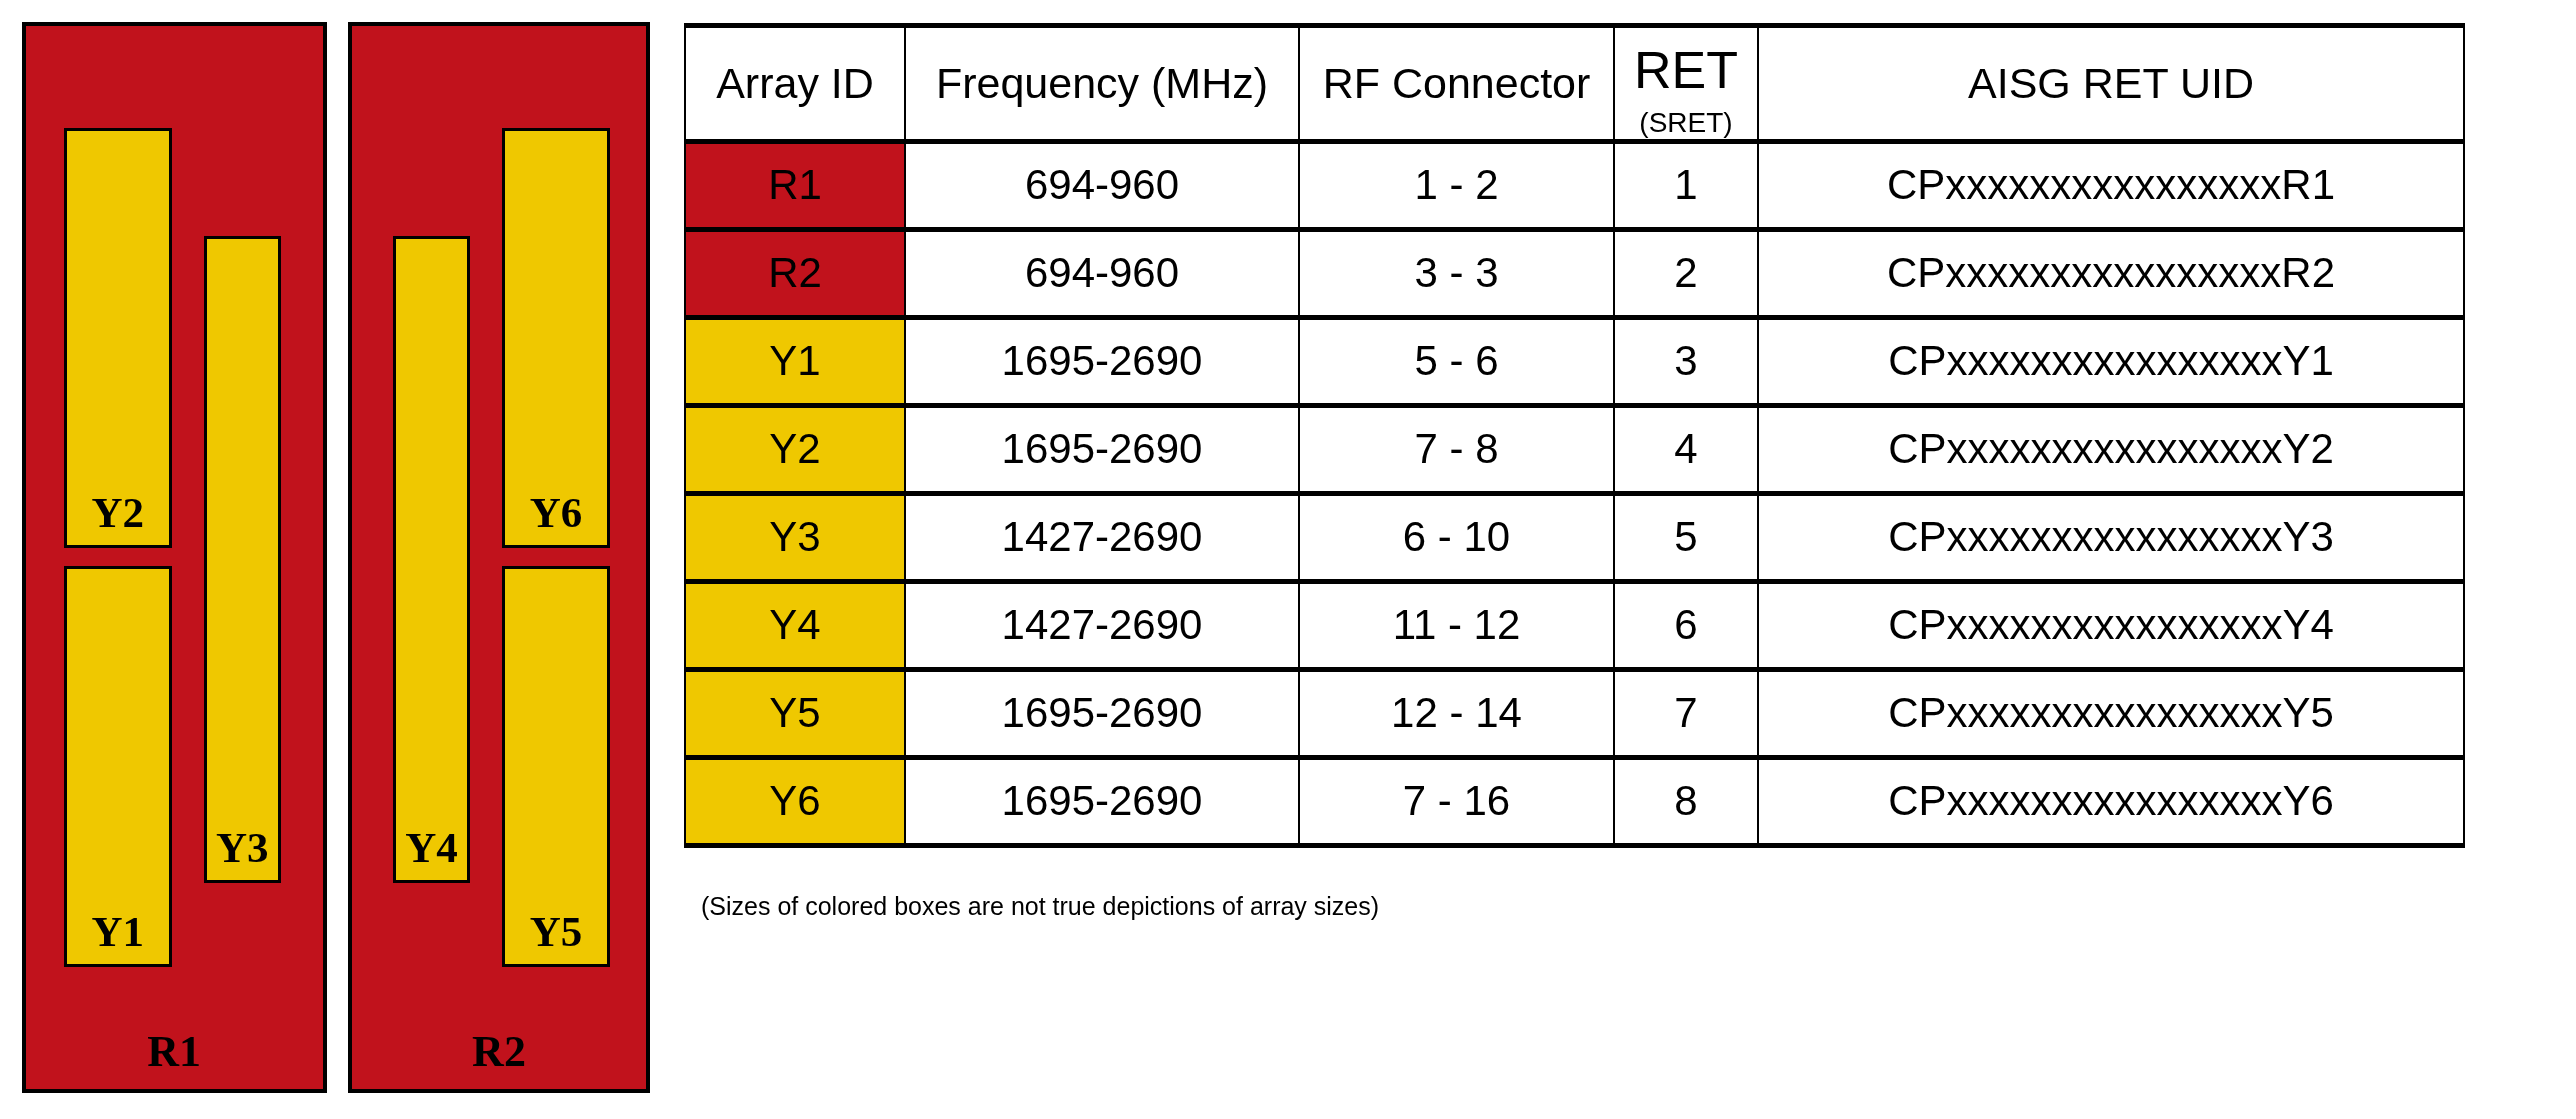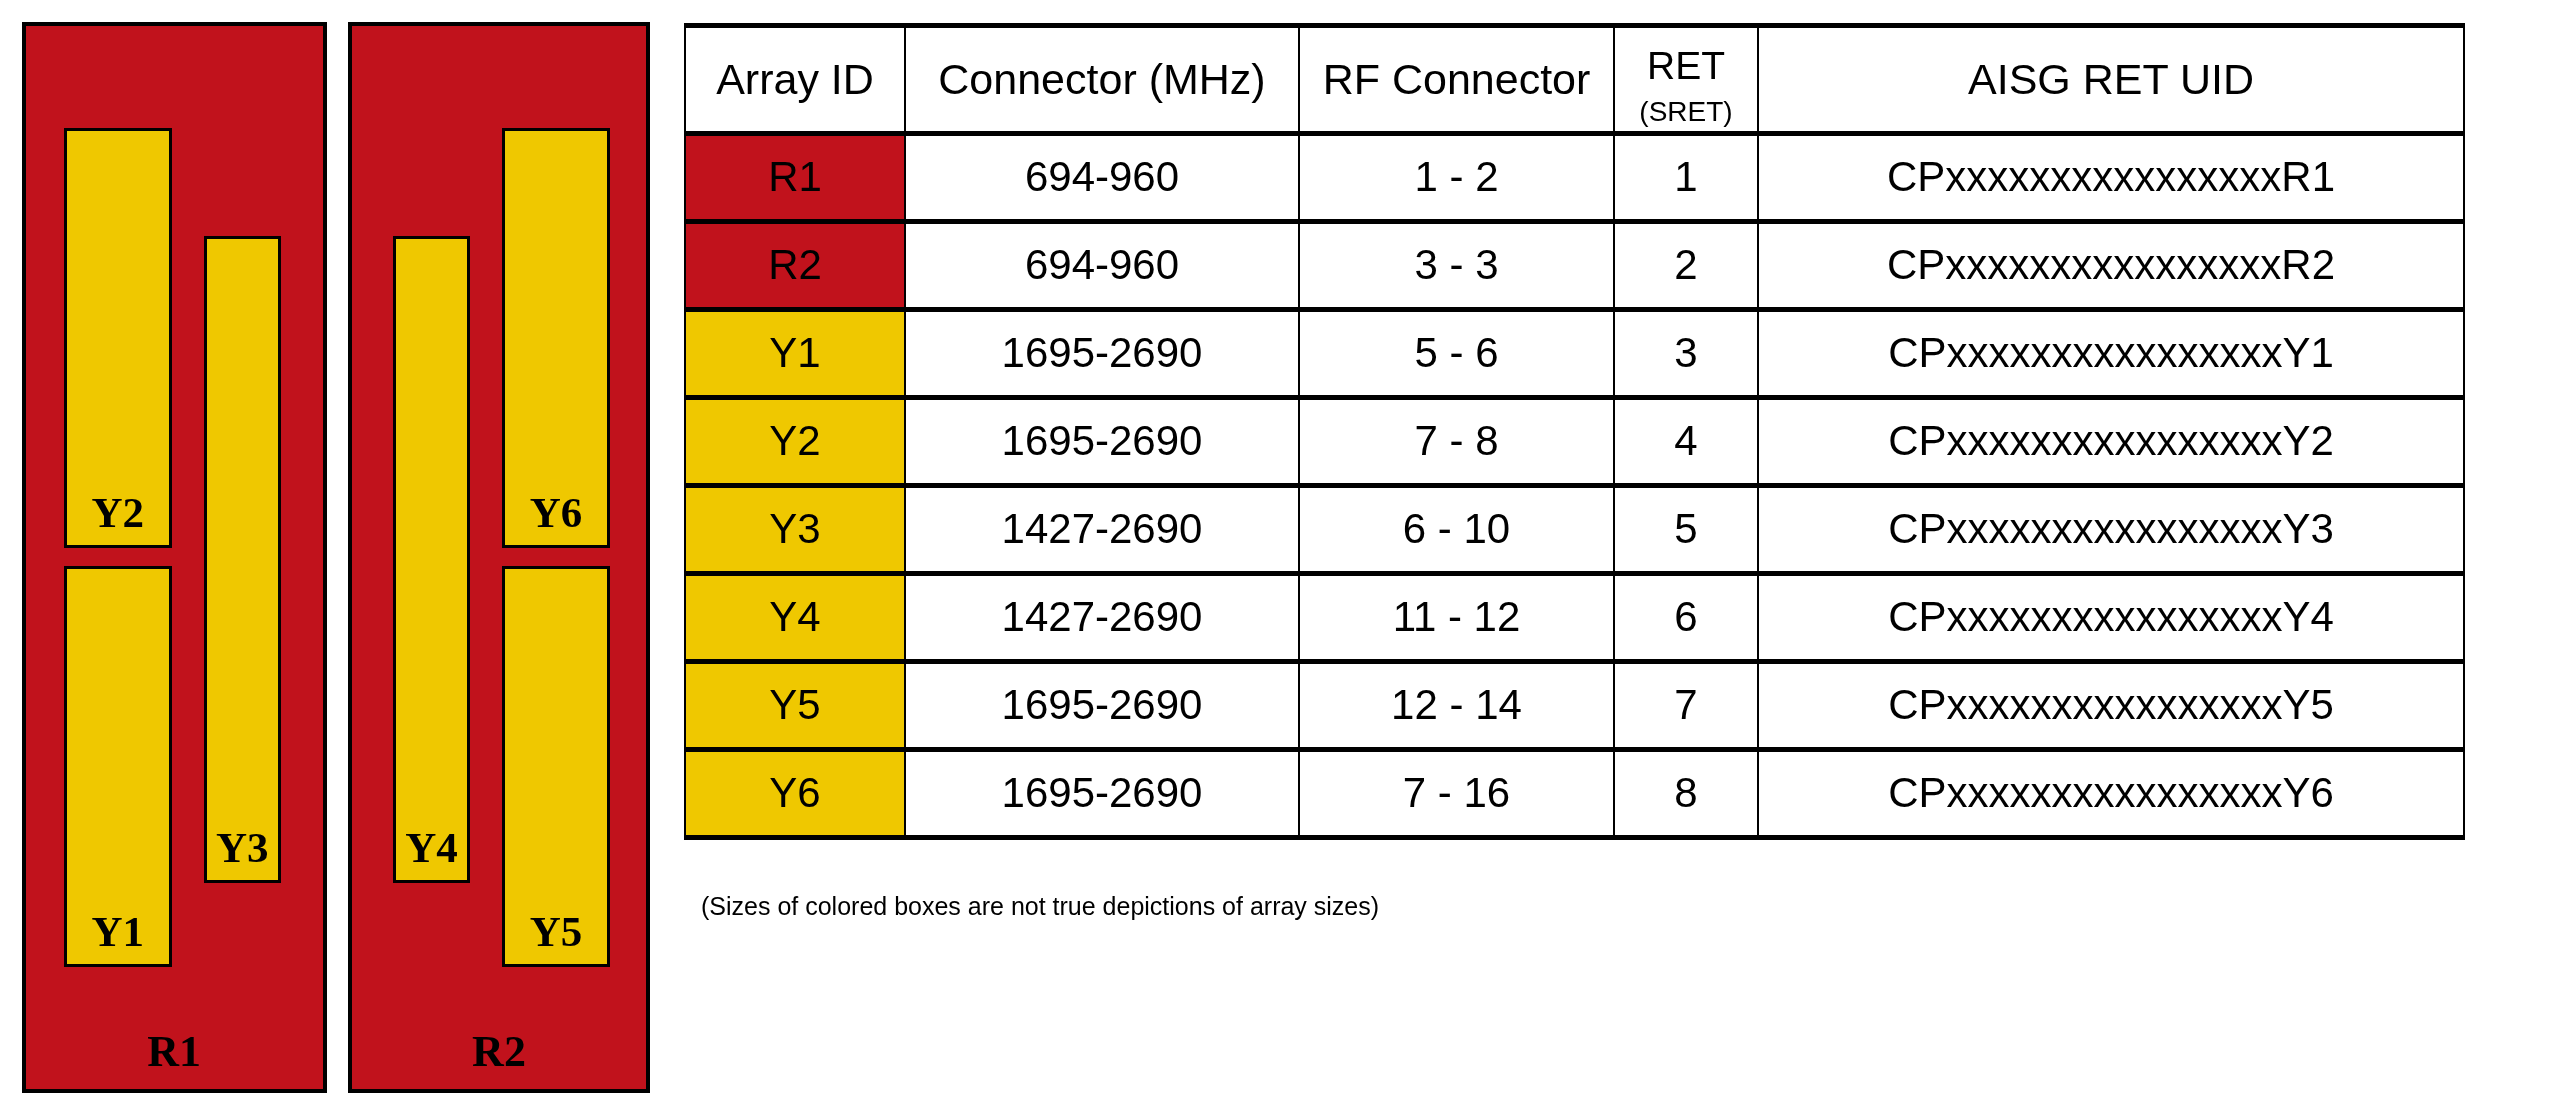--- a/index.html
+++ b/index.html
@@ -51,21 +51,21 @@
   .spec-table th,.spec-table td{
     border:2.8px solid #000;
     border-top-width:5px;border-bottom-width:5px;
     text-align:center;vertical-align:middle;
     padding:0;background:#fff;
     font-size:42px;font-weight:400;line-height:1.1;
     overflow:hidden;white-space:nowrap;
   }
   .spec-table .header-row th{height:103px;font-size:43px;}
   .spec-table .data-row td{height:83px;}
-  .ret-head-main{display:block;font-size:39px;margin-top:14px;}
+  .ret-head-main{display:block;font-size:52px;margin-top:14px;}
   .ret-head-sub{display:block;font-size:28px;margin-top:9px;}
 
   
   .note{
     position:absolute;left:701px;top:892px;
     font-size:25px;color:#000;
   }
 </style>
 </head>
 <body>
@@ -106,21 +106,21 @@
     <colgroup>
       <col style="width:220px">
       <col style="width:394px">
       <col style="width:315px">
       <col style="width:144px">
       <col style="width:706px">
     </colgroup>
     <tbody>
       <tr class="header-row">
         <th>Array ID</th>
-        <th>Connector (MHz)</th>
+        <th>Frequency (MHz)</th>
         <th>RF Connector</th>
         <th>
           <span class="ret-head-main">RET</span>
           <span class="ret-head-sub">(SRET)</span>
         </th>
         <th>AISG RET UID</th>
       </tr>
 
       <tr class="data-row">
         <td style="background: rgb(193, 18, 28);">R1</td>

